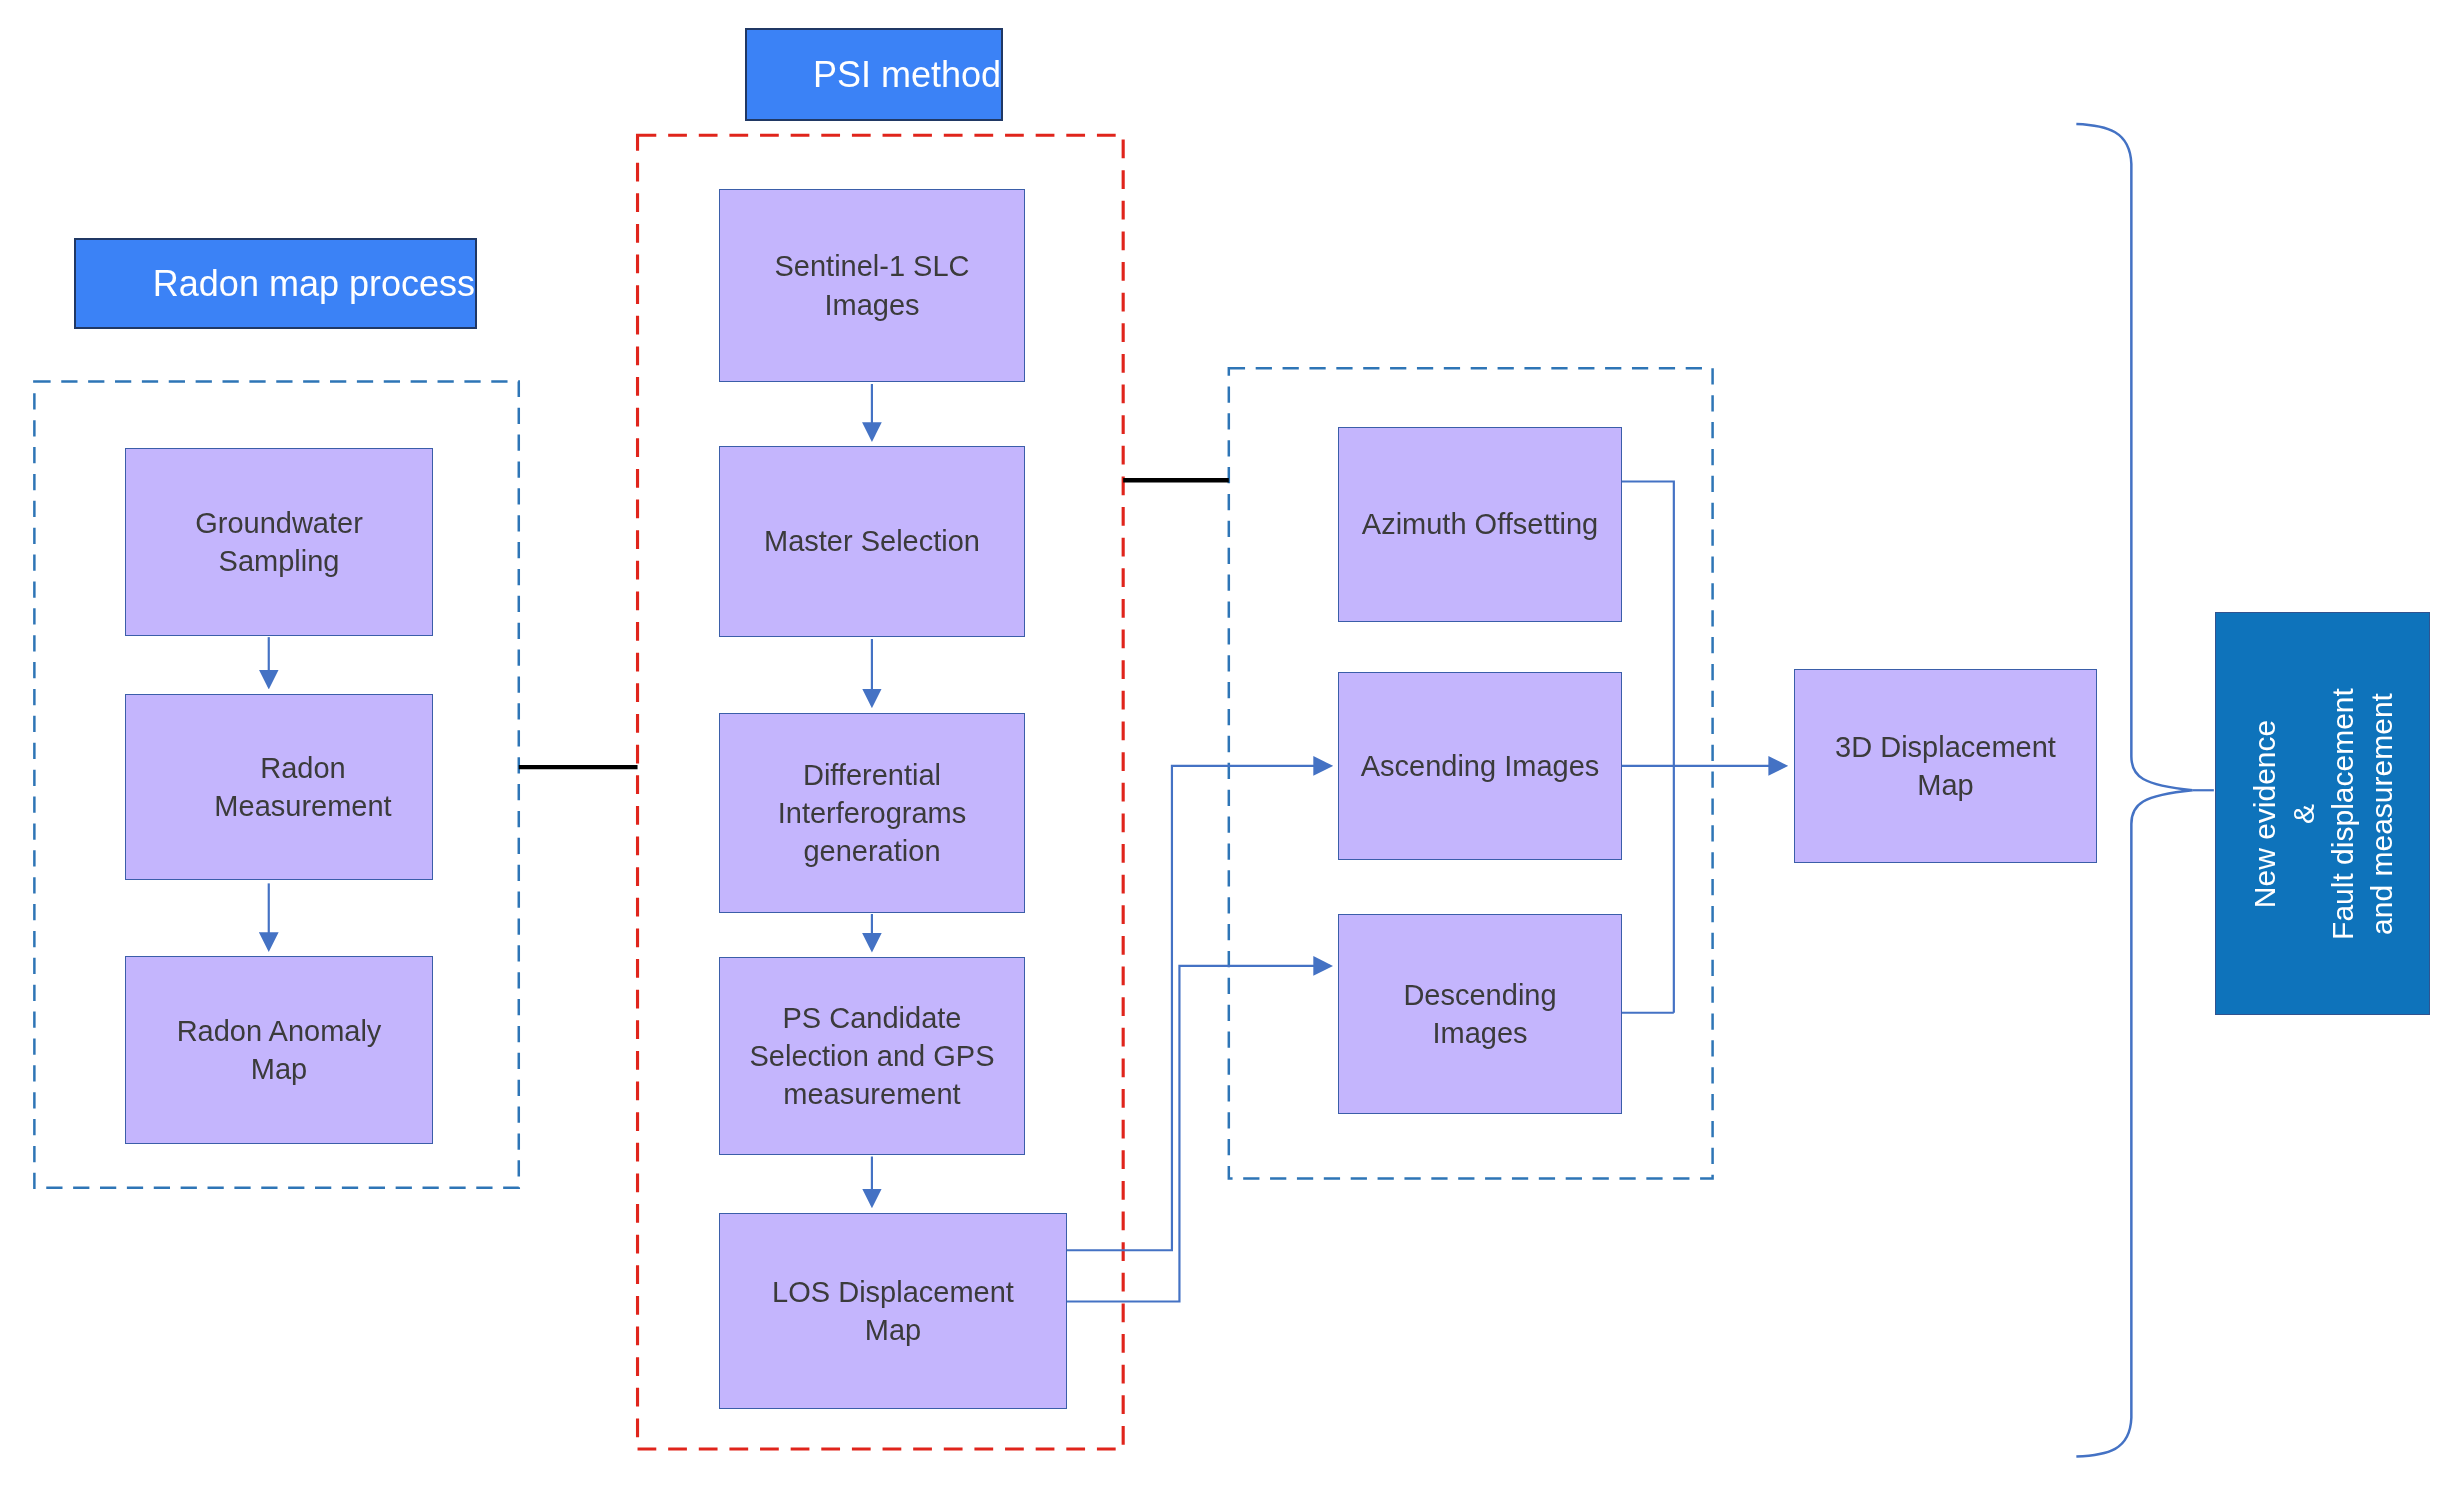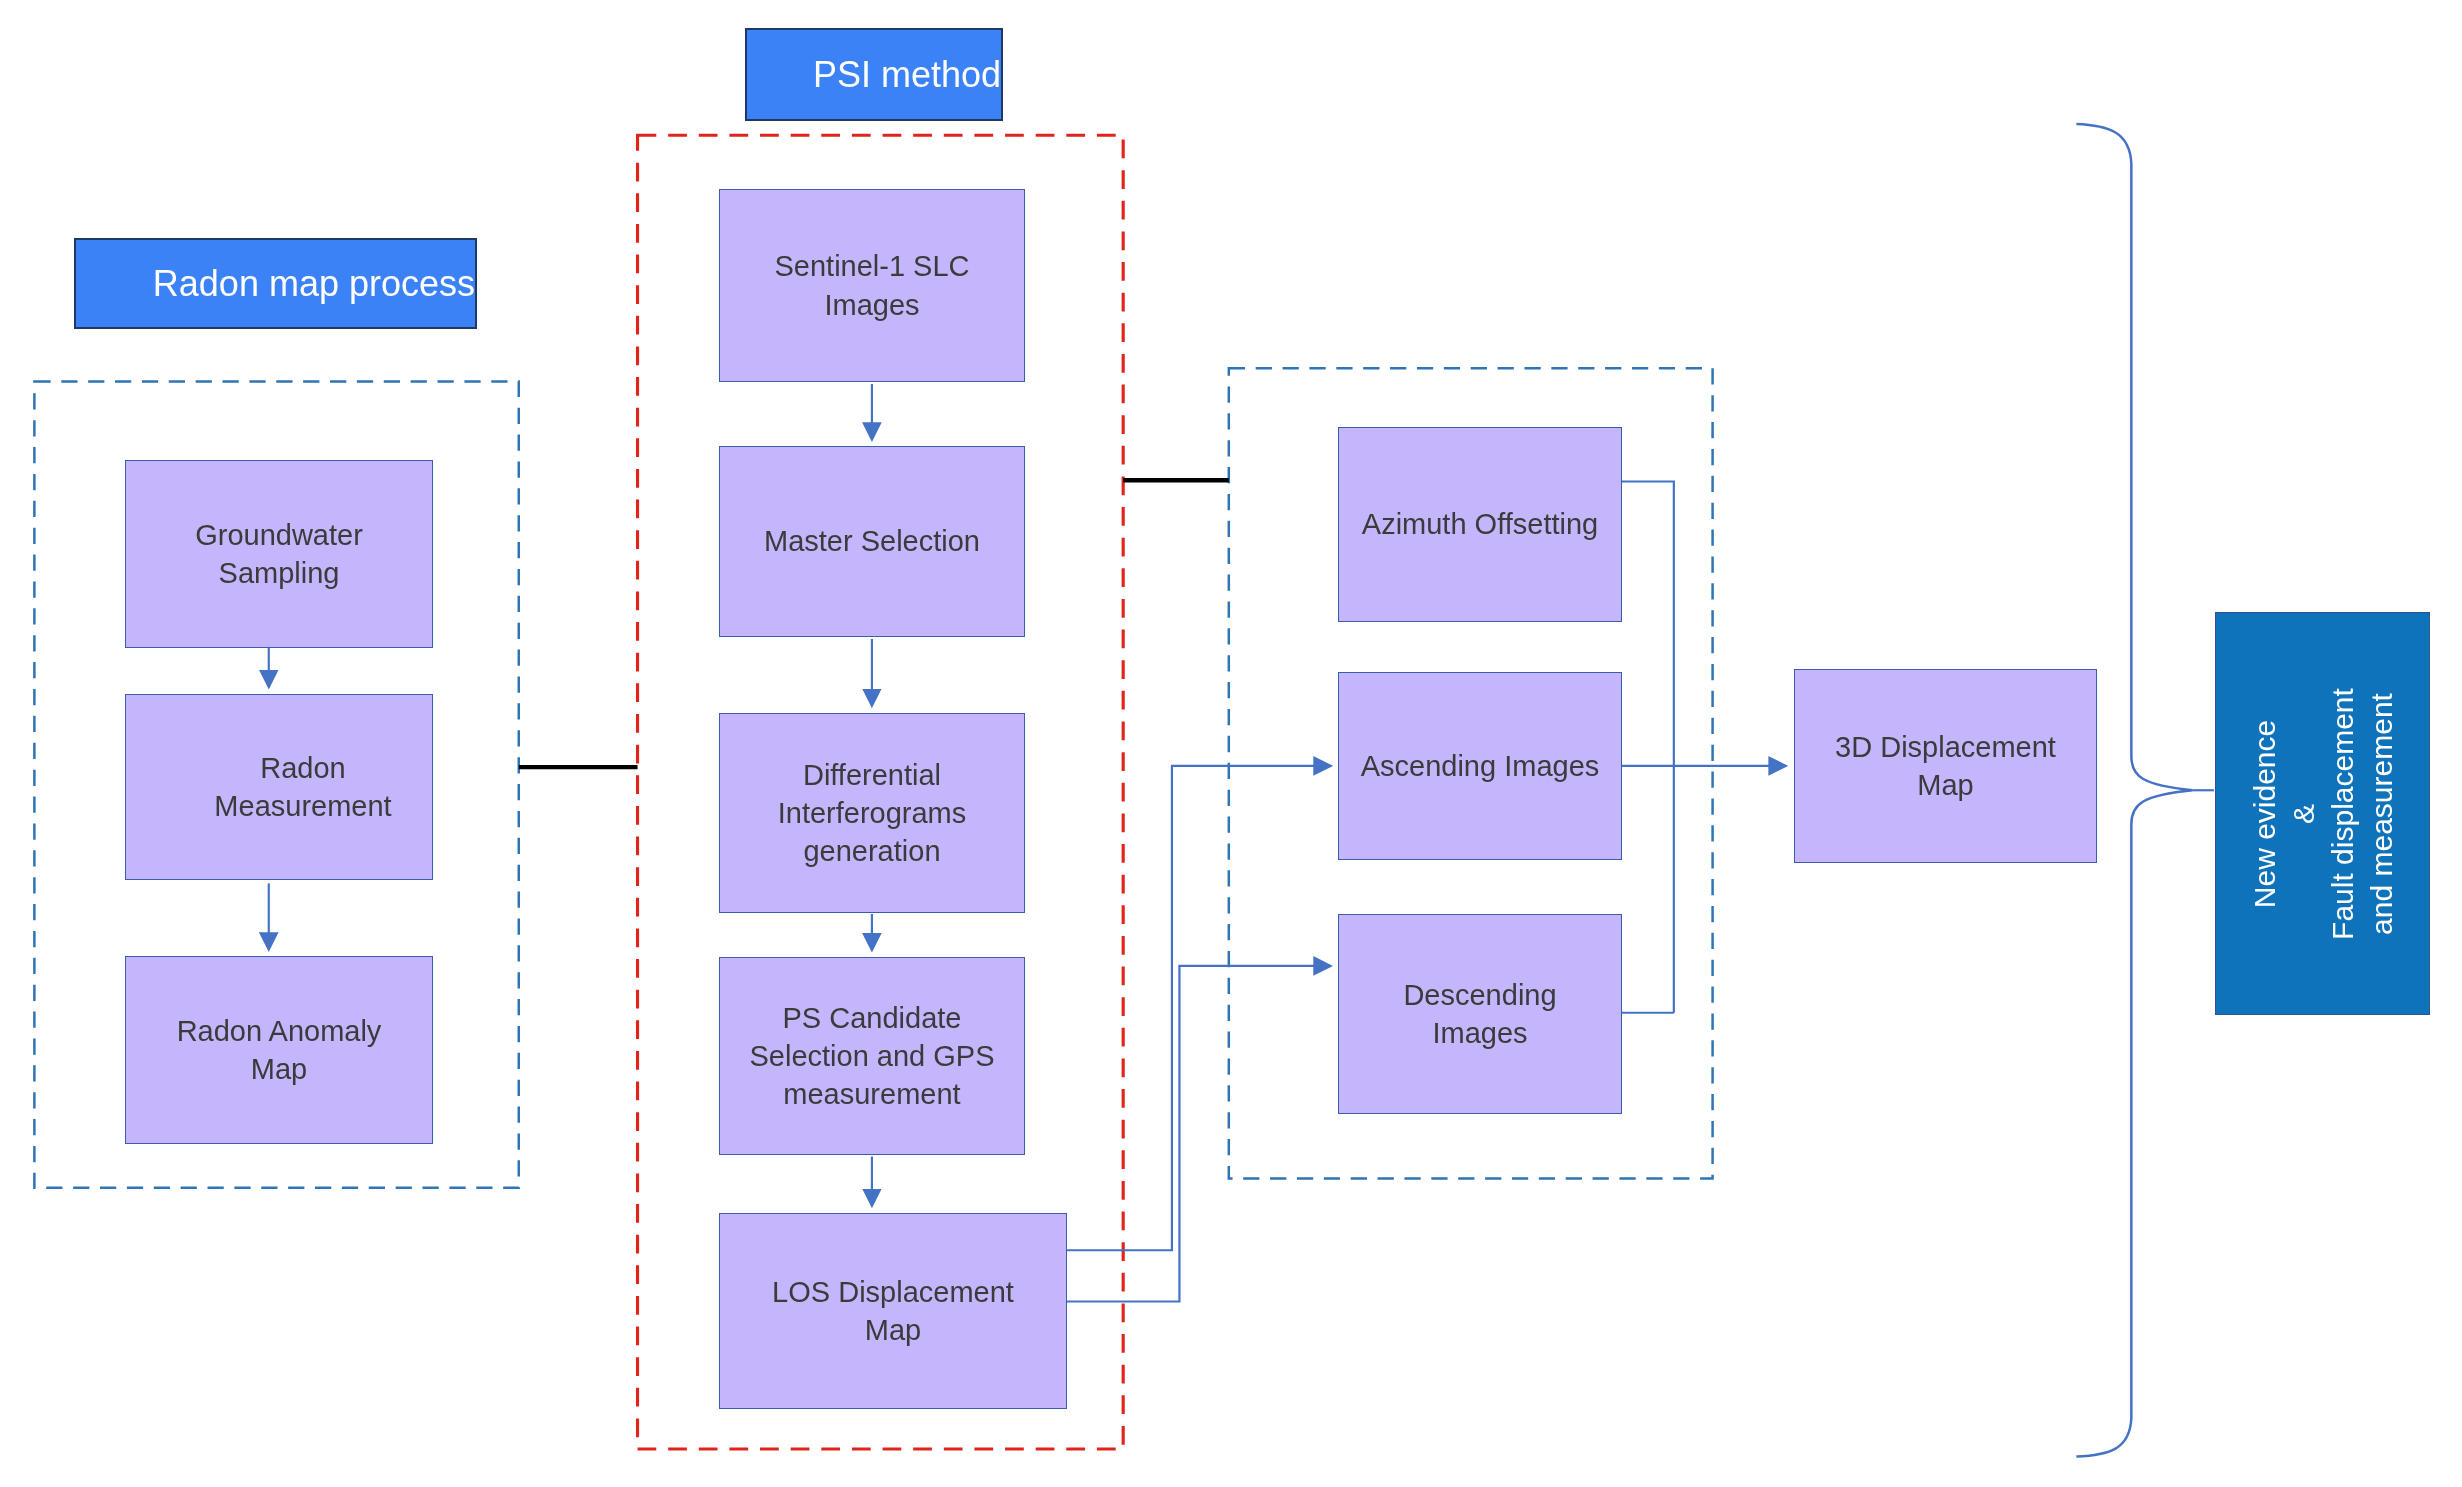--- a/index.html
+++ b/index.html
@@ -117,21 +117,21 @@
     <line x1="3508" y1="1264" x2="3542" y2="1264" stroke="#4472C4" stroke-width="3.5"></line>
   </svg>
 
   <div class="header" style="left:74px; top:238px; width:403px; height:91px;">
     <span class="header-label">Radon map process</span>
   </div>
   <div class="header" style="left:745px; top:28px; width:258px; height:93px;">
     <span class="header-label">PSI method</span>
   </div>
 
-  <div class="node" style="left:125px; top:448px; width:308px; height:188px;margin-top:12px;">
+  <div class="node" style="left:125px; top:448px; width:308px; height:188px;">
     <span class="node-label">Groundwater
 Sampling</span>
   </div>
   <div class="node" style="left:125px; top:694px; width:308px; height:186px;padding-left:48px;">
     <span class="node-label">Radon
 Measurement</span>
   </div>
   <div class="node" style="left:125px; top:956px; width:308px; height:188px;">
     <span class="node-label">Radon Anomaly
 Map</span>

